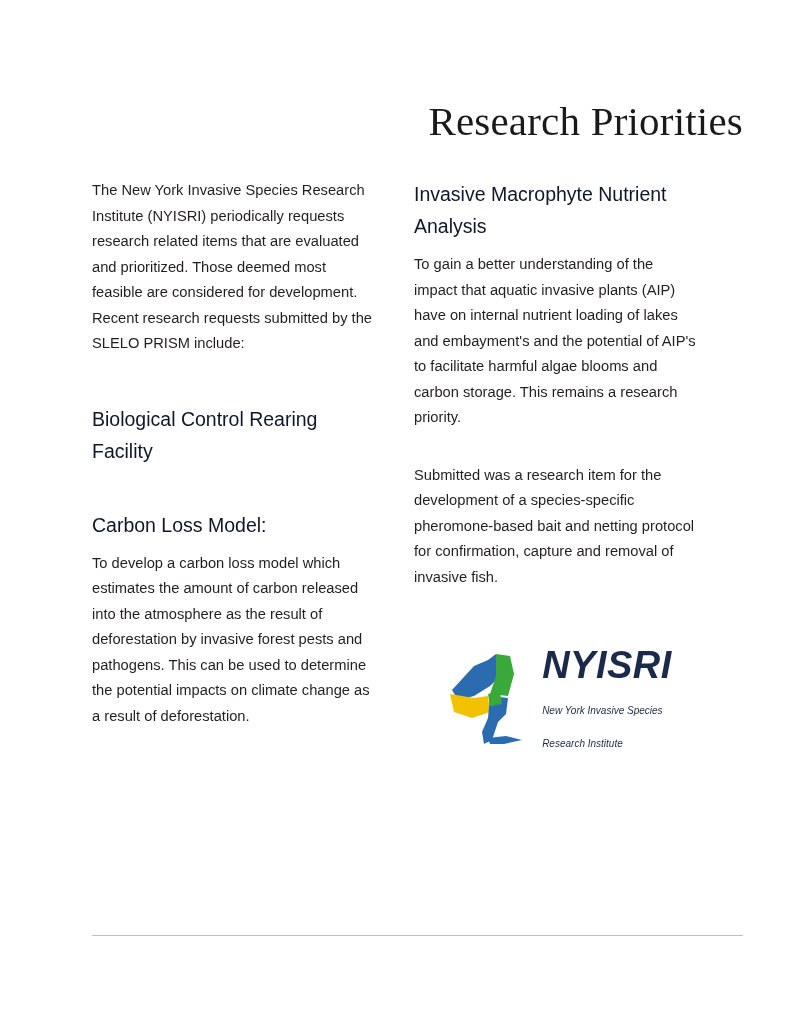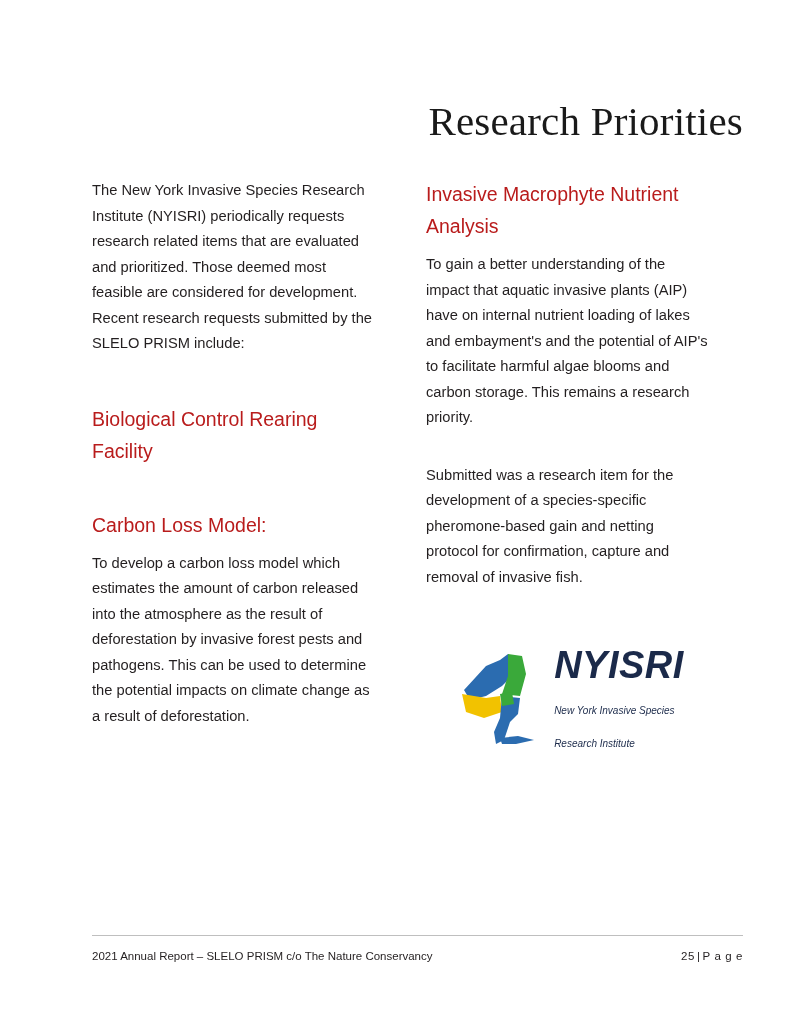--- a/index.html
+++ b/index.html
@@ -34,21 +34,21 @@
     color: #1a1a1a;
     line-height: 1.1;
   }
 
   .columns {
     position: absolute;
     top: 178px;
     left: 92px;
     right: 48px;
     display: flex;
-    gap: 52px;
+    gap: 40px;
   }
 
   .col-left {
     width: 282px;
     flex: 0 0 282px;
   }
   .col-right {
     width: 282px;
     flex: 0 0 282px;
   }
@@ -61,21 +61,21 @@
   }
 
   .body-text.justify {
     text-align: justify;
   }
 
   .section-head {
     font-size: 19.5px;
     line-height: 32px;
     font-weight: normal;
-    color: #b91c1c;
+    color: #0f172a;
     margin: 22px 0 10px 0;
   }
 
   .section-head.first {
     margin-top: 0;
   }
 
   .spacer-18 { height: 18px; }
   .spacer-26 { height: 26px; }
   .spacer-10 { height: 10px; }
@@ -165,21 +165,21 @@
 
     </div>
 
     <div class="col-right">
 
       <h2 class="section-head first">Invasive Macrophyte Nutrient Analysis</h2>
       <p class="body-text">To gain a better understanding of the impact that aquatic invasive plants (AIP) have on internal nutrient loading of lakes and embayment's and the potential of AIP's to facilitate harmful algae blooms and carbon storage. This remains a research priority.</p>
 
       <div class="spacer-26"></div>
 
-      <p class="body-text">Submitted was a research item for the development of a species-specific pheromone-based gain and netting protocol for confirmation, capture and removal of invasive fish.</p>
+      <p class="body-text">Submitted was a research item for the development of a species-specific pheromone-based bait and netting protocol for confirmation, capture and removal of invasive fish.</p>
 
       <div class="logo-wrap">
         <div class="logo-mark">
           <svg viewBox="0 0 92 104" width="92" height="104" aria-hidden="true">
 
             <path d="M8 46 L30 22 L44 16 L52 10 L60 16 L58 30 L46 42 L30 52 L14 56 Z" fill="#2b6cb0"></path>
 
             <path d="M52 10 L66 12 L70 30 L64 52 L46 50 L52 32 Z" fill="#3aa93a"></path>
 
             <path d="M6 50 L30 54 L44 52 L46 68 L28 74 L10 68 Z" fill="#f2c200"></path>
@@ -195,20 +195,14 @@
           <div class="logo-sub">New York Invasive Species</div>
           <div class="logo-sub">Research Institute</div>
         </div>
       </div>
 
     </div>
   </div>
 
   <div class="footer-rule"></div>
 
-  <div class="footer">
-    <div>2021 Annual Report – SLELO PRISM c/o The Nature Conservancy</div>
-    <div class="footer-right">
-      <span>25</span><span class="footer-page-sep">|</span><span>P a g e</span>
-    </div>
-  </div>
 
 </div>
 
 </body></html>

